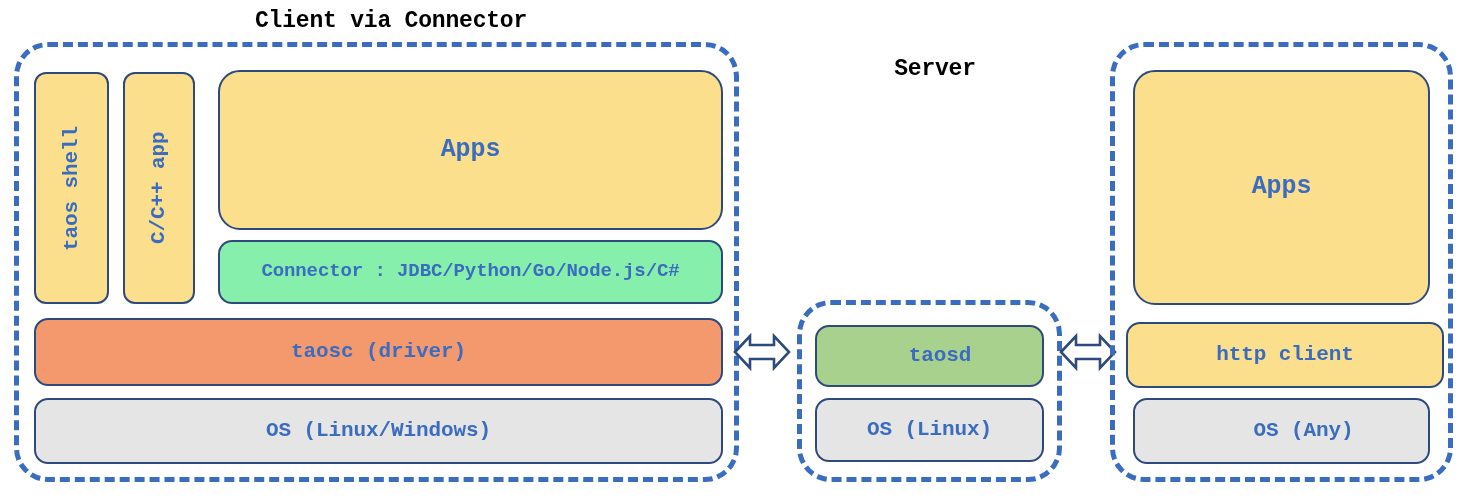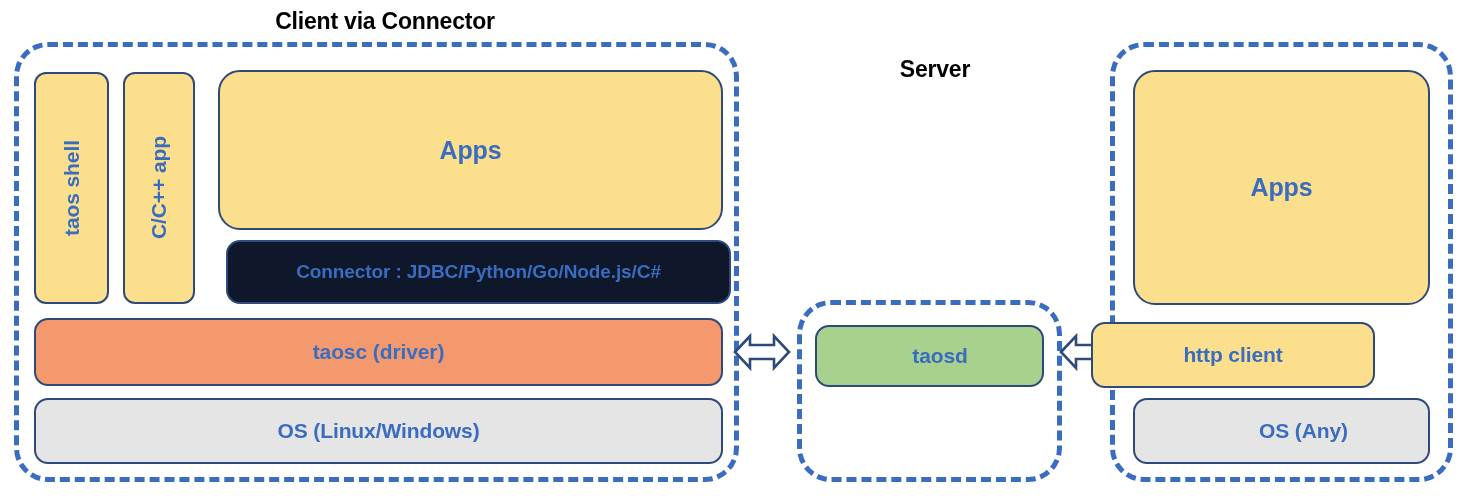--- a/index.html
+++ b/index.html
@@ -13,20 +13,21 @@
     width: 1467px;
     height: 498px;
     position: relative;
     overflow: hidden;
   }
 
   #stage {
     position: relative;
     width: 1467px;
     height: 498px;
+    font-family: Liberation Mono, monospace;
   }
 
   
   .caption {
     position: absolute;
     font-weight: bold;
     font-size: 23px;
     color: #000000;
     text-align: center;
     white-space: nowrap;
@@ -52,21 +53,21 @@
     align-items: center;
     justify-content: center;
     text-align: center;
     color: #3A6CC0;
     font-weight: bold;
     font-size: 21px;
     line-height: 1.22;
     letter-spacing: -0.1px;
   }
   .box.yellow  { background: #FBDF8D; }
-  .box.grey    { background: #0f172a; margin-left: 8px; }
+  .box.grey    { background: #86efac; }
   .box.orange  { background: #F4996E; }
   .box.blue    { background: #e5e5e5; }
   .box.green   { background: #A9D18E; }
 
   .box.tall-label {
     writing-mode: vertical-rl;
     transform: rotate(180deg);
     border-radius: 12px;
   }
 
@@ -106,30 +107,31 @@
   <div class="arrow" style="left:733px; top:326px;">
     <svg width="58" height="52" viewBox="0 0 58 52">
       <polygon points="2,26 17,10 17,19 41,19 41,10 56,26 41,42 41,33 17,33 17,42" fill="#FFFFFF" stroke="#2E4A7D" stroke-width="2.6" stroke-linejoin="miter"></polygon>
     </svg>
   </div>
 
   <div class="group" style="left:797px; top:300px; width:265px; height:182px;"></div>
 
   <div class="box green" style="left:815px; top:325px; width:229px; height:62px;padding-left:21px;">taosd</div>
 
+  <div class="box blue" style="left:815px; top:398px; width:229px; height:64px;">OS (Linux)</div>
 
   <div class="arrow" style="left:1059px; top:326px;">
     <svg width="58" height="52" viewBox="0 0 58 52">
       <polygon points="2,26 17,10 17,19 41,19 41,10 56,26 41,42 41,33 17,33 17,42" fill="#FFFFFF" stroke="#2E4A7D" stroke-width="2.6" stroke-linejoin="miter"></polygon>
     </svg>
   </div>
 
   <div class="group" style="left:1110px; top:42px; width:343px; height:440px;"></div>
 
   <div class="box yellow big" style="left:1133px; top:70px; width:297px; height:235px; border-radius:22px; flex-direction:column;">
     <span>Apps</span>
   </div>
 
-  <div class="box yellow" style="left:1091px; top:322px; width:284px; height:66px;">http client</div>
+  <div class="box yellow" style="left:1126px; top:322px; width:318px; height:66px;">http client</div>
 
   <div class="box blue" style="left:1133px; top:398px; width:297px; height:66px;padding-left:44px;">OS (Any)</div>
 
 </div>
 
 </body></html>

